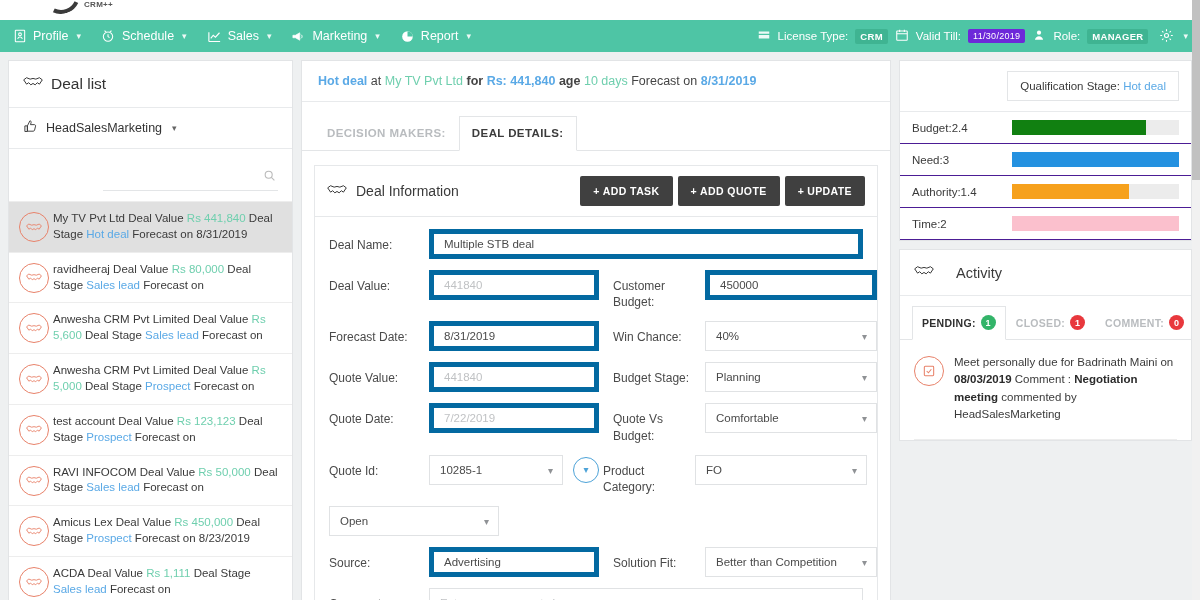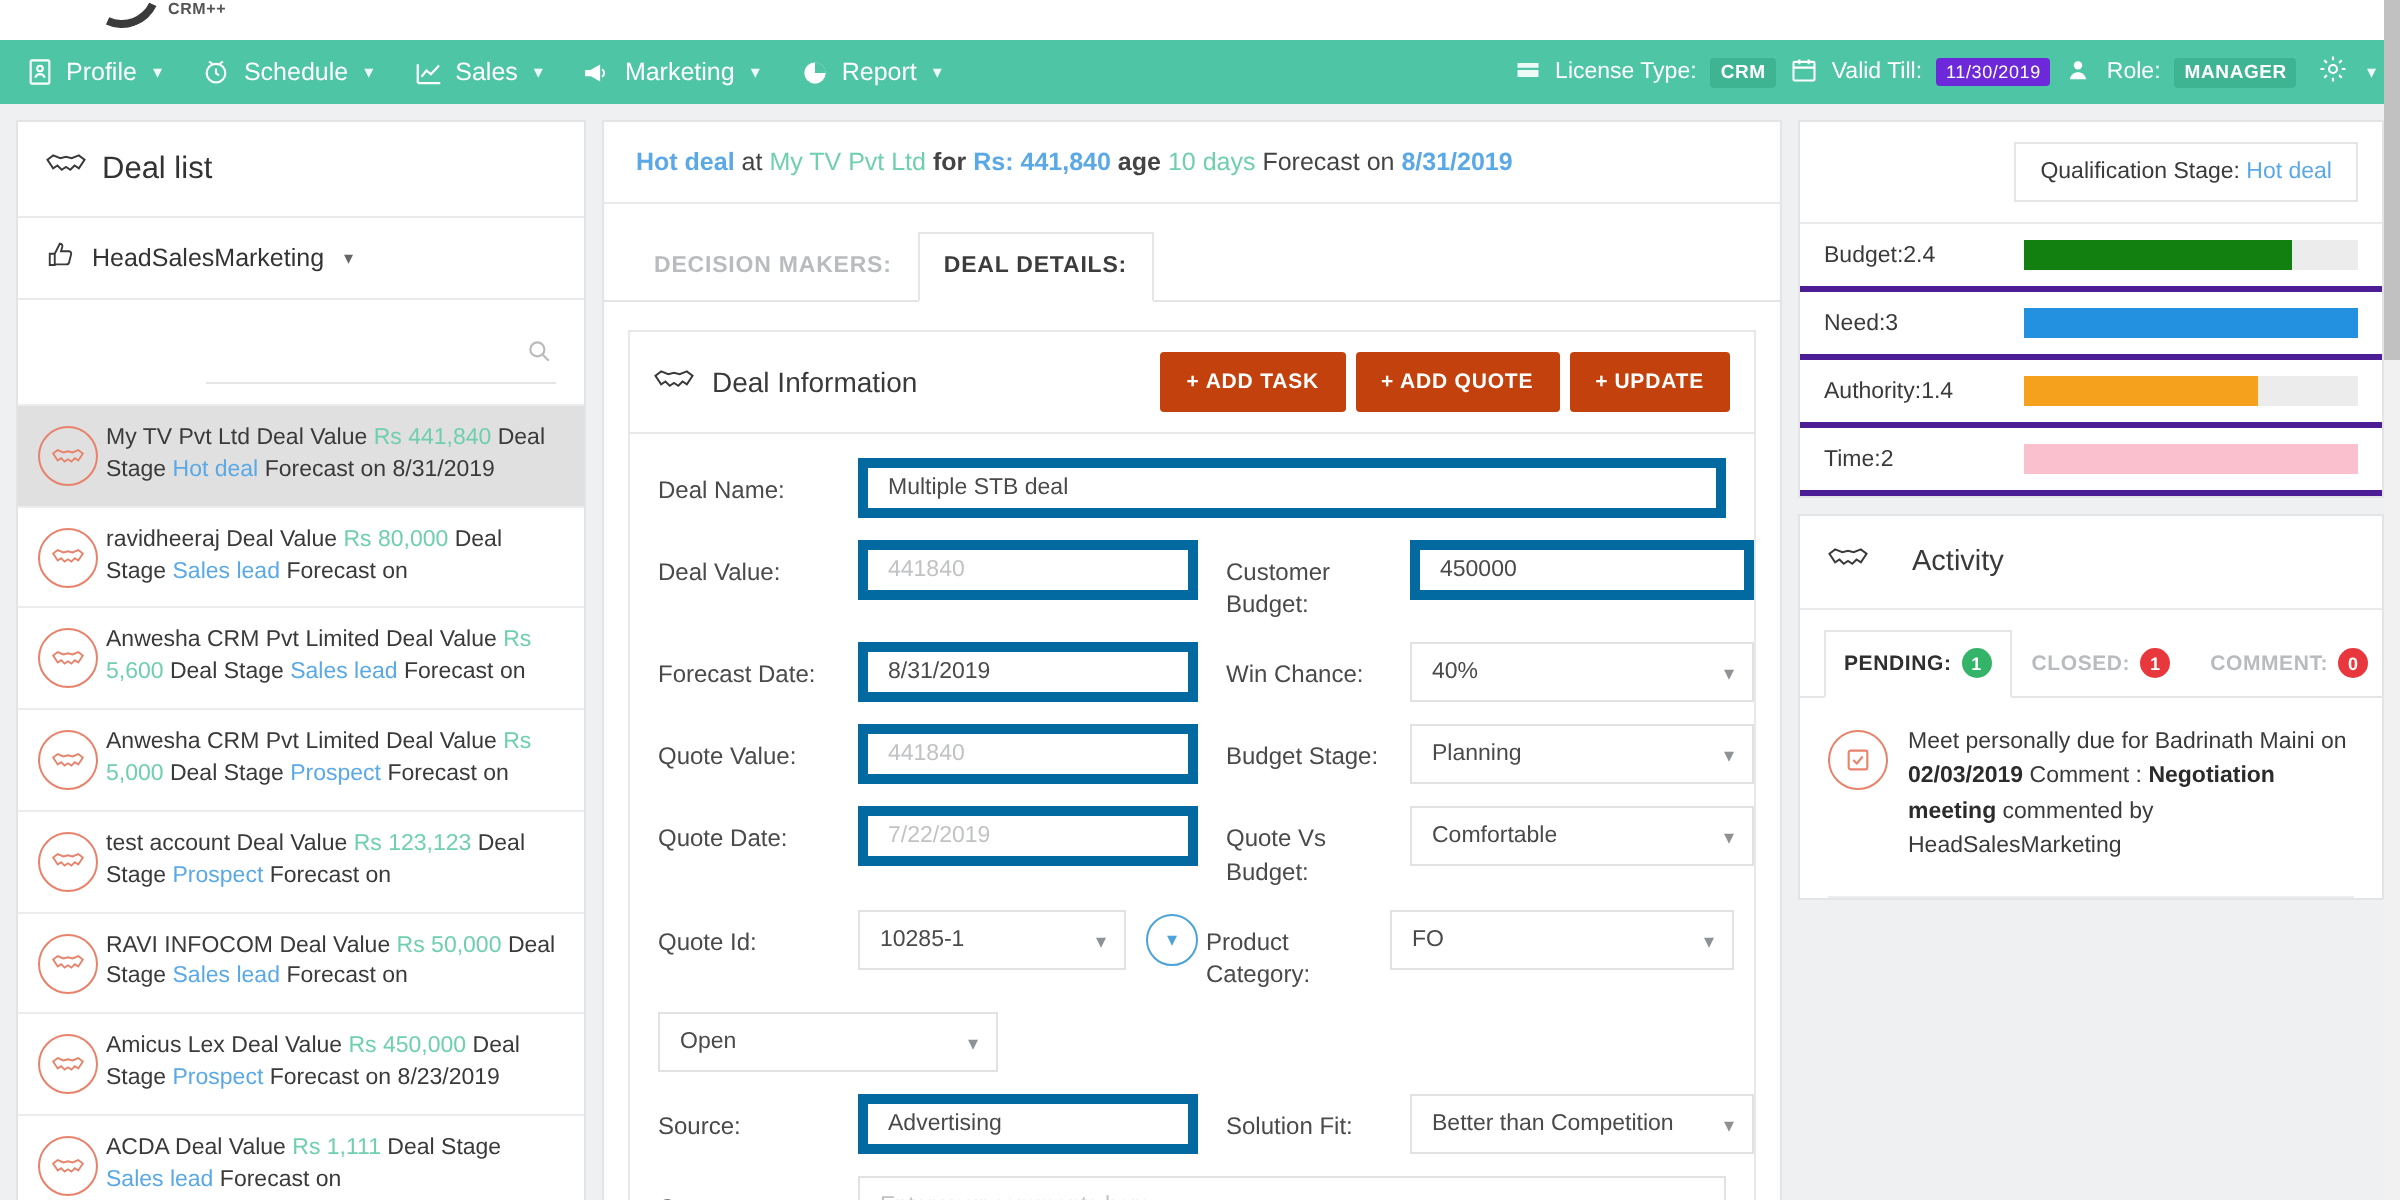--- a/index.html
+++ b/index.html
@@ -92,21 +92,21 @@
   .tab.inactive { color: #b9bcbf; border-color: transparent; border-bottom-color: #e3e5e7; background: transparent; }
 
   .form-card { margin: 14px 12px 0; border: 1px solid #e6e8ea; }
   .form-head {
     display: flex; align-items: center; padding: 10px 12px;
     border-bottom: 1px solid #e6e8ea;
   }
   .form-head .title { display:flex; align-items:center; gap: 9px; font-size: 14px; color: #3a3a3a; }
   .btns { margin-left: auto; display: flex; gap: 5px; }
   .btn-orange {
-    background: #c2410c; color: #fff; border: 0; border-radius: 2px;
+    background: #404040; color: #fff; border: 0; border-radius: 2px;
     font-size: 10.5px; font-weight: bold; letter-spacing: .4px;
     padding: 9px 13px; cursor: pointer; white-space: nowrap;
   }
   .btn-orange .plus { font-weight: bold; margin-right: 3px; }
 
   .form-body { padding: 12px 14px 0; }
   .frow { display: flex; align-items: flex-start; margin-bottom: 11px; }
   .fl { font-size: 12px; color: #4a4a4a; width: 100px; flex: 0 0 100px; padding-top: 8px; line-height:1.35; }
   .fc { flex: 0 0 170px; width: 170px; }
   .fc.wide { flex: 1 1 auto; width: auto; }
@@ -135,21 +135,21 @@
     font-family: "Liberation Sans", sans-serif;
   }
   .ta::placeholder { color: #c0c2c4; }
 
   
   .right { width: 293px; flex: 0 0 293px; }
   .qual-head { padding: 10px 12px; border-bottom: 1px solid #e8eaec; display:flex; justify-content:flex-end;}
   .qual-box { border: 1px solid #e3e5e7; padding: 8px 12px; font-size: 11.5px; color: #3a3a3a; }
   .bar-row {
     display: flex; align-items: center; padding: 8px 12px;
-    border-bottom: 3px solid #4c1d95; gap: 8px;
+    border-bottom: 1px solid #4c1d95; gap: 8px;
   }
   .bar-lbl { font-size: 11.5px; color: #3a3a3a; flex: 0 0 92px; }
   .bar-track { flex: 1 1 auto; height: 15px; background: #ececec; }
   .bar-fill { height: 100%; }
 
   .act-head { display: flex; align-items: center; gap: 22px; padding: 13px 14px; font-size: 14.5px; color: #3a3a3a; border-bottom: 1px solid #e8eaec; }
   .act-tabs { display: flex; padding: 10px 12px 0; border-bottom: 1px solid #e3e5e7; }
   .act-tab {
     display: flex; align-items: center; gap: 5px; font-size: 10.5px;
     font-weight: bold; letter-spacing: .3px; color: #b9bcbf;
@@ -603,21 +603,21 @@
         </div>
 
       <div class="act-item">
         <div class="act-ico">
           <svg width="14" height="14" viewBox="0 0 24 24" fill="none" stroke="#e8826a" stroke-width="1.8">
             <rect x="4" y="4" width="16" height="16" rx="1.5"></rect>
               <path d="M8 12l3 3 5-6"></path>
           </svg>
         </div>
         <div class="act-txt">
-          <span>Meet personally due for Badrinath Maini on </span><b>02/03/2019</b><span> Comment : </span><b>Negotiation meeting</b><span> commented by HeadSalesMarketing</span>
+          <span>Meet personally due for Badrinath Maini on </span><b>08/03/2019</b><span> Comment : </span><b>Negotiation meeting</b><span> commented by HeadSalesMarketing</span>
         </div>
       </div>
       <div class="act-sep"></div>
     </div>
 
   </div>
 </div>
 
 <div class="vscroll">
   <div class="vthumb"></div>

